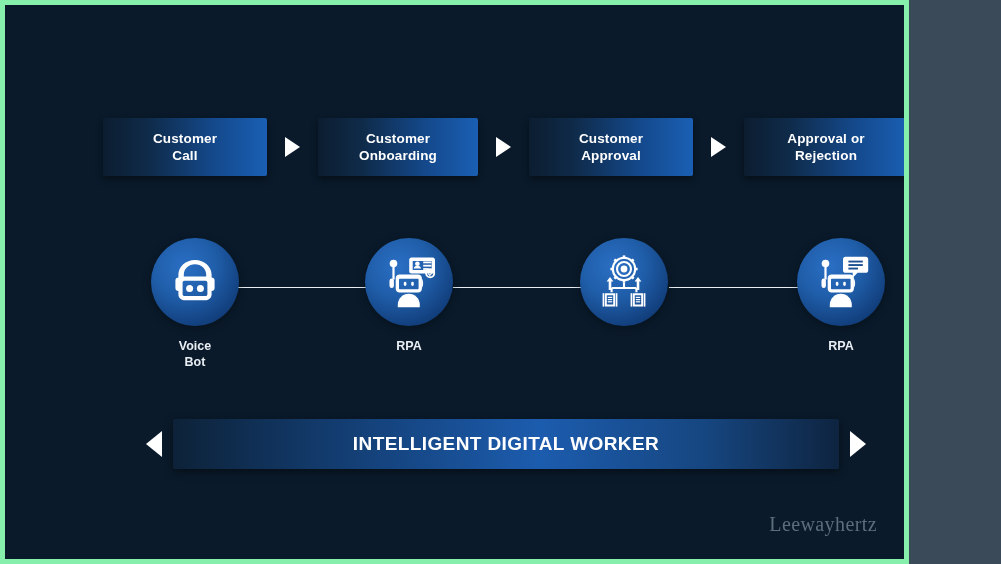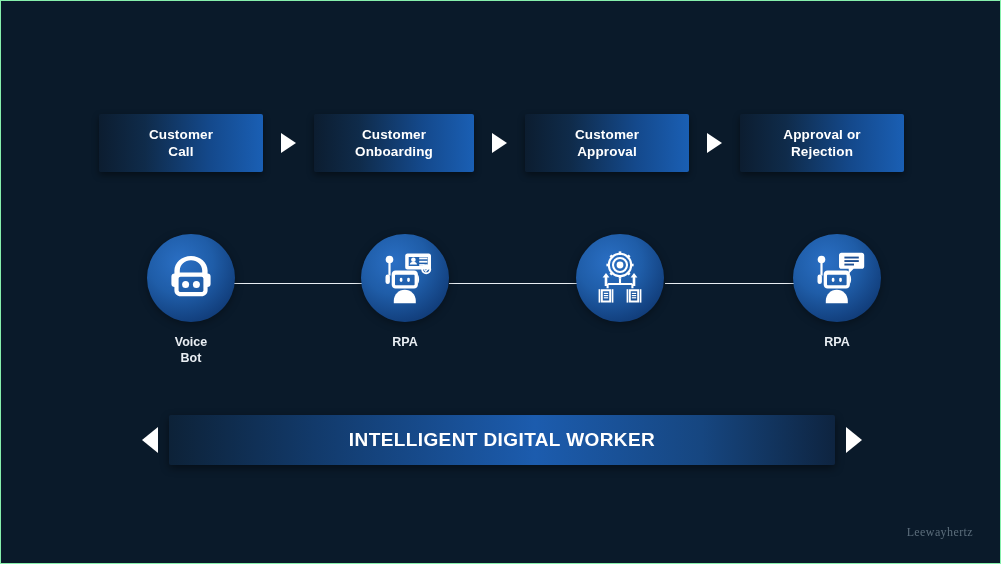--- a/index.html
+++ b/index.html
@@ -2,24 +2,24 @@
 <html><head>
 <meta charset="utf-8">
 <style>
   html, body {
     margin: 0;
     padding: 0;
     background: #3a4a58;
   }
   .canvas {
     position: relative;
-    width: 1001px;
+    width: 909px;
     height: 564px;
     background: #0a1a2a;
-    border: 1px solid #86efac;
+    border: 5px solid #86efac;
     box-sizing: border-box;
     overflow: hidden;
     font-family: "Liberation Sans", sans-serif;
   }
 
   
   .stage-row {
     position: absolute;
     left: 98px;
     top: 113px;
@@ -160,21 +160,21 @@
     text-align: right;
   }
 
   
   .watermark {
     position: absolute;
     right: 27px;
     bottom: 23px;
     color: #5c6e7c;
     font-family: "Liberation Serif", serif;
-    font-size: 12px;
+    font-size: 20px;
     letter-spacing: 0.4px;
   }
 
   svg { display: block; }
 </style>
 </head>
 <body>
 
 <div class="canvas">
 

